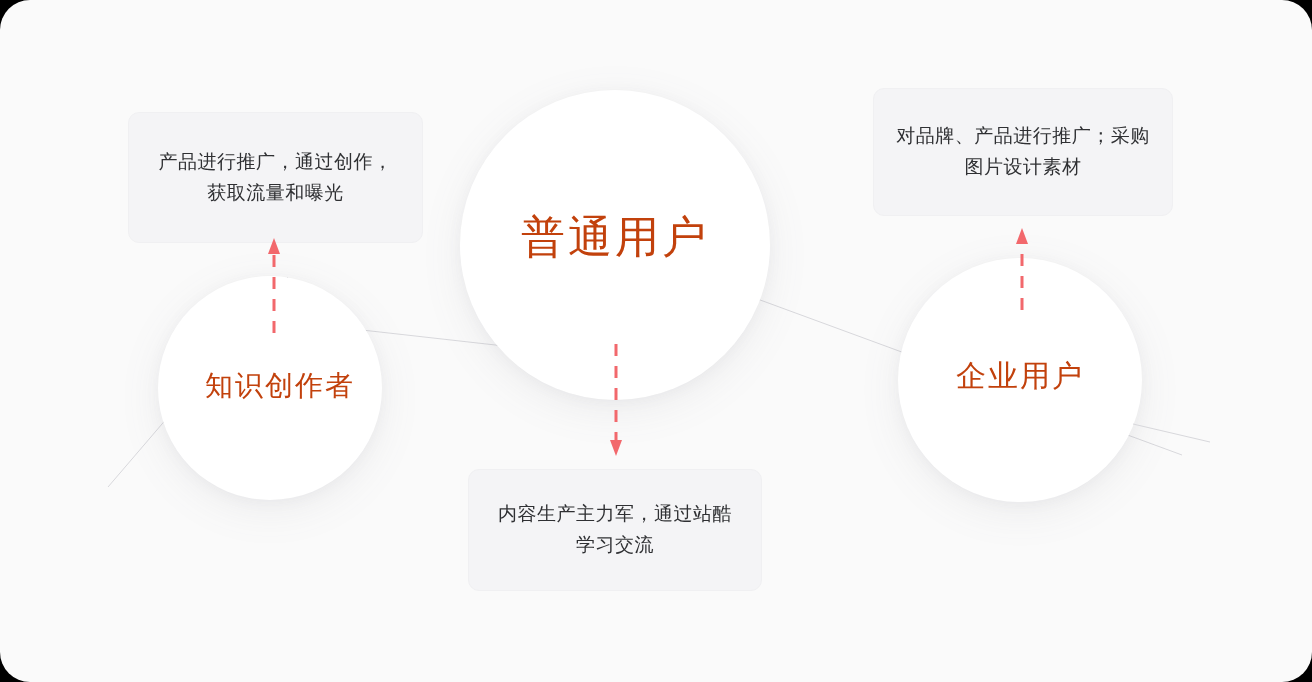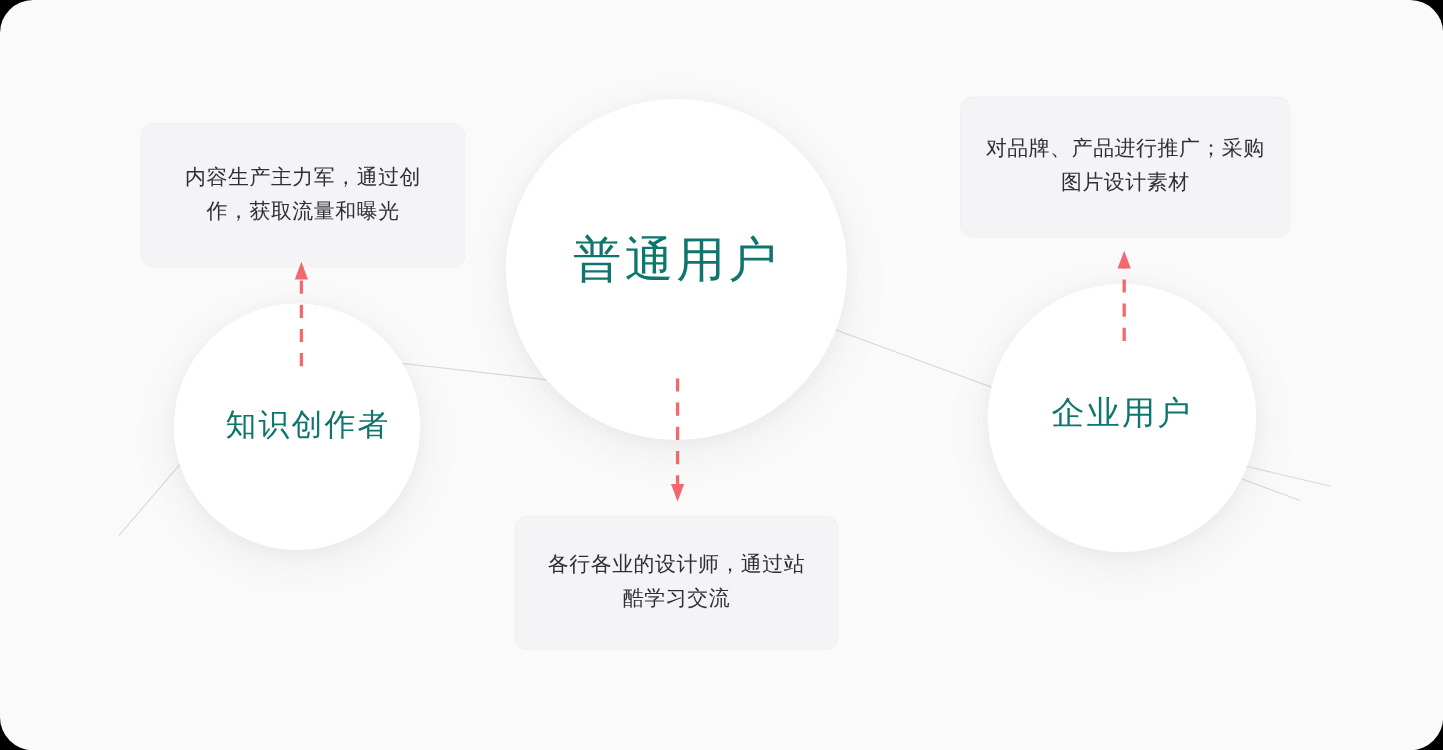--- a/index.html
+++ b/index.html
@@ -38,21 +38,21 @@
     position: absolute;
     border-radius: 50%;
     background: #ffffff;
     display: flex;
     align-items: center;
     justify-content: center;
     box-shadow: 0 10px 40px rgba(120,120,130,0.10),
                 0 2px 14px rgba(120,120,130,0.06);
   }
   .circle-label {
-    color: #0f766e;
+    color: #c2410c;
     letter-spacing: 1px;
     white-space: nowrap;
     line-height: 1;
   }
 
   #circle-main {
     left: 460px;
     top: 90px;
     width: 310px;
     height: 310px;
@@ -155,25 +155,25 @@
 
   <div class="circle" id="circle-creator">
     <span class="circle-label">知识创作者</span>
   </div>
 
   <div class="circle" id="circle-enterprise">
     <span class="circle-label">企业用户</span>
   </div>
 
   <div class="card" id="card-creator">
-    <span class="card-text">内容生产主力军，通过创作，获取流量和曝光</span>
+    <span class="card-text">产品进行推广，通过创作，获取流量和曝光</span>
   </div>
 
   <div class="card" id="card-designer">
-    <span class="card-text">各行各业的设计师，通过站酷学习交流</span>
+    <span class="card-text">内容生产主力军，通过站酷学习交流</span>
   </div>
 
   <div class="card" id="card-enterprise">
     <span class="card-text">对品牌、产品进行推广；采购图片设计素材</span>
   </div>
 
   <svg class="arrows" viewBox="0 0 1312 682" width="1312" height="682">
 
     <g>
       <line x1="274" y1="333" x2="274" y2="252" stroke="#f2686c" stroke-width="3" stroke-dasharray="12 10"></line>

